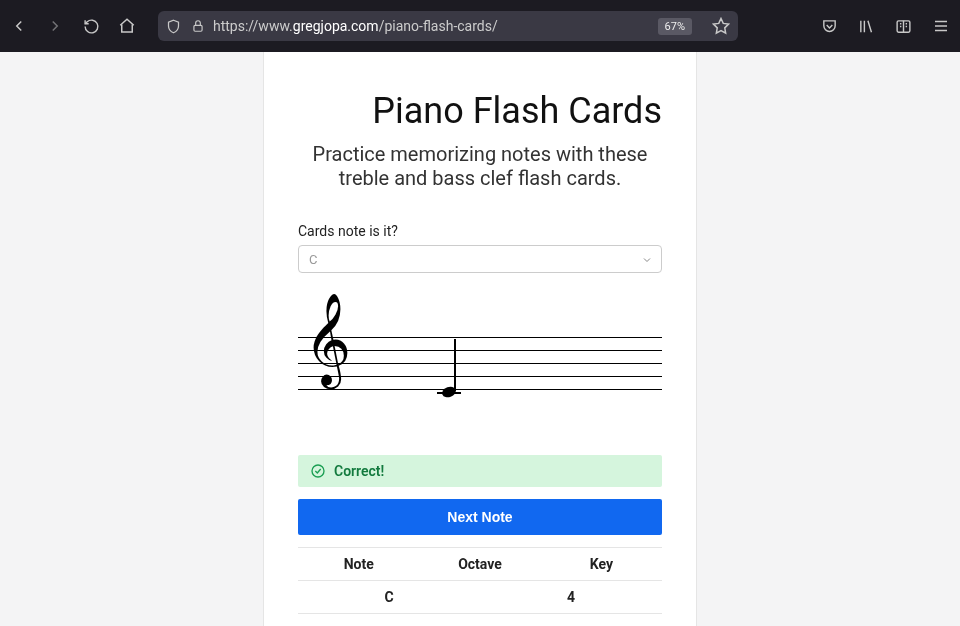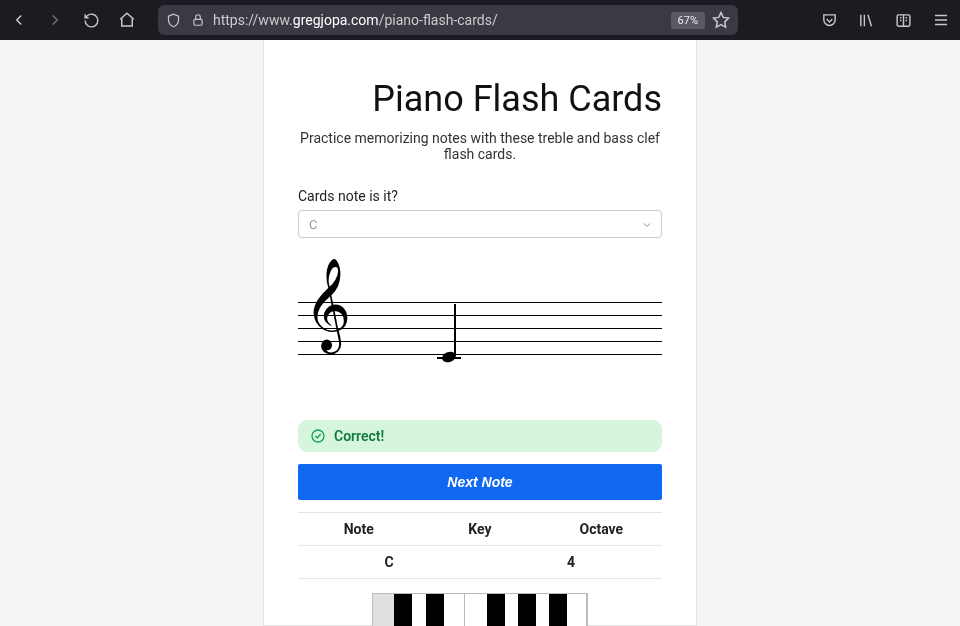--- a/index.html
+++ b/index.html
@@ -1,56 +1,56 @@
 <!DOCTYPE html>
 <html><head>
   <meta charset="utf-8">
   <style>
     * { box-sizing: border-box; margin: 0; padding: 0; }
     body { font-family: -apple-system, BlinkMacSystemFont, "Segoe UI", Roboto, Helvetica, Arial, sans-serif; background: #f4f4f5; width: 960px; height: 626px; overflow: hidden; }
 
     
-    .browser-chrome { background: #1c1b22; height: 40px; display: flex; align-items: center; padding: 0 10px; gap: 14px; }
+    .browser-chrome { background: #1c1b22; height: 52px; display: flex; align-items: center; padding: 0 10px; gap: 14px; }
     .nav-icons { display: flex; align-items: center; gap: 18px; color: #c8c8c8; }
     .nav-icon { width: 18px; height: 18px; display: flex; align-items: center; justify-content: center; cursor: pointer; }
     .nav-icon.disabled { opacity: .5; cursor: default; }
     .url-bar { flex: 1; background: #3a3944; border-radius: 6px; height: 30px; display: flex; align-items: center; padding: 0 8px; gap: 8px; color: #c8c8c8; margin: 0 8px; max-width: 580px; }
     .url-secure { display: flex; align-items: center; gap: 10px; }
     .url-text { color: #ccc; font-size: 14px; white-space: nowrap; overflow: hidden; }
     .url-text .domain { color: #fff; }
-    .url-right { margin-left: auto; display: flex; align-items: center; gap: 7px; }
+    .url-right { margin-left: auto; display: flex; align-items: center; gap: 20px; }
     .zoom-badge { background: #5a5964; color: #eee; font-size: 11px; padding: 2px 7px; border-radius: 3px; }
     .right-icons { display: flex; align-items: center; gap: 20px; color: #c8c8c8; margin-left: auto; }
 
     
     .page-container { background: #f4f4f5; height: calc(626px - 40px); overflow: auto; display: flex; justify-content: center; }
     .card-panel { background: #fff; width: 434px; margin-top: 0; padding: 24px 34px 30px; border: 1px solid #e5e5e5; border-top: none; }
     .title { text-align:right; font-size: 36px; font-weight: 400; color: #111; margin: 14px 0 10px; }
-    .subtitle { text-align:center; color: #333; font-size: 14px; margin-bottom: 26px; }
+    .subtitle { text-align:center; color: #333; font-size: 20px; margin-bottom: 33px; }
 
     .field-label { font-size: 14px; color: #222; margin-bottom: 6px; }
     .select-box { border: 1px solid #ccc; border-radius: 4px; height: 28px; display: flex; align-items: center; padding: 0 10px; color: #999; font-size: 13px; justify-content: space-between; cursor: pointer; background: #fff; }
     .chevron { width: 10px; height: 10px; color: #888; }
 
     
     .staff-wrap { position: relative; margin: 46px 0 36px; height: 100px; }
     .staff-lines { position:absolute; left:0; right:0; top: 18px; }
     .staff-line { height: 1px; background: #000; margin-bottom: 12px; }
     .clef { position:absolute; left: 6px; top: -20px; font-size: 80px; line-height: 1; color: #000; font-family: serif; }
     .note { position:absolute; left: 144px; top: 20px; }
     .note-head { width: 14px; height: 10px; background:#000; border-radius: 50%; position:absolute; top: 48px; transform: rotate(-20deg); }
     .note-stem { position:absolute; left: 12px; top: 0; width: 1.5px; height: 52px; background: #000; }
     .ledger { position:absolute; left: 139px; top: 73px; width: 24px; height: 1.5px; background:#000; }
 
     .score { font-size: 14px; color: #222; margin-bottom: 10px; }
 
-    .alert { background: #d5f5dd; border-radius: 9px; padding: 8px 12px; display: flex; align-items: center; gap: 8px; color: #137a3e; font-weight: 600; font-size: 14px; margin-bottom: 12px; }
+    .alert { background: #d5f5dd; border-radius: 2px; padding: 8px 12px; display: flex; align-items: center; gap: 8px; color: #137a3e; font-weight: 600; font-size: 14px; margin-bottom: 12px; }
     .alert-icon { width: 16px; height: 16px; color: #1a9e52; }
 
-    .btn-primary { background: #1168f0; color: #fff; width: 100%; border: none; padding: 10px; font-size: 14px; font-weight: 600; border-radius: 2px; cursor: pointer; font-style: italic; }
+    .btn-primary { background: #1168f0; color: #fff; width: 100%; border: none; padding: 10px; font-size: 14px; font-weight: 600; border-radius: 2px; cursor: pointer; }
 
     .info-table { margin-top: 12px; border-top: 1px solid #e5e5e5; border-bottom: 1px solid #e5e5e5; }
     .info-row { display:flex;font-weight:bold; }
     .info-row > div { flex:1; text-align:center; padding: 8px 0; font-size: 14px; color:#222; }
     .info-row.header > div { border-bottom: 1px solid #e5e5e5; }
 
     
     .piano { margin: 14px auto 0; width: 216px; height: 62px; border: 1px solid #bbb; display:flex; position: relative; background:#fff; }
     .white-key { flex:1; border-right: 1px solid #bbb; position:relative; display:flex; align-items:flex-end; justify-content:center; font-size: 12px; color:#333; padding-bottom: 3px; cursor: pointer; }
     .white-key:last-child { border-right: none; }
@@ -188,22 +188,22 @@
           </svg>
       </span>
       <span>Correct!</span>
     </div>
 
     <button class="btn-primary">Next Note</button>
 
     <div class="info-table">
       <div class="info-row header">
         <div>Note</div>
+        <div>Octave</div>
         <div>Key</div>
-        <div>Octave</div>
       </div>
       <div class="info-row">
         <div>C</div>
         <div>4</div>
       </div>
     </div>
 
     <div class="piano">
       <div class="white-key active">C</div>
       <div class="white-key">D</div>

